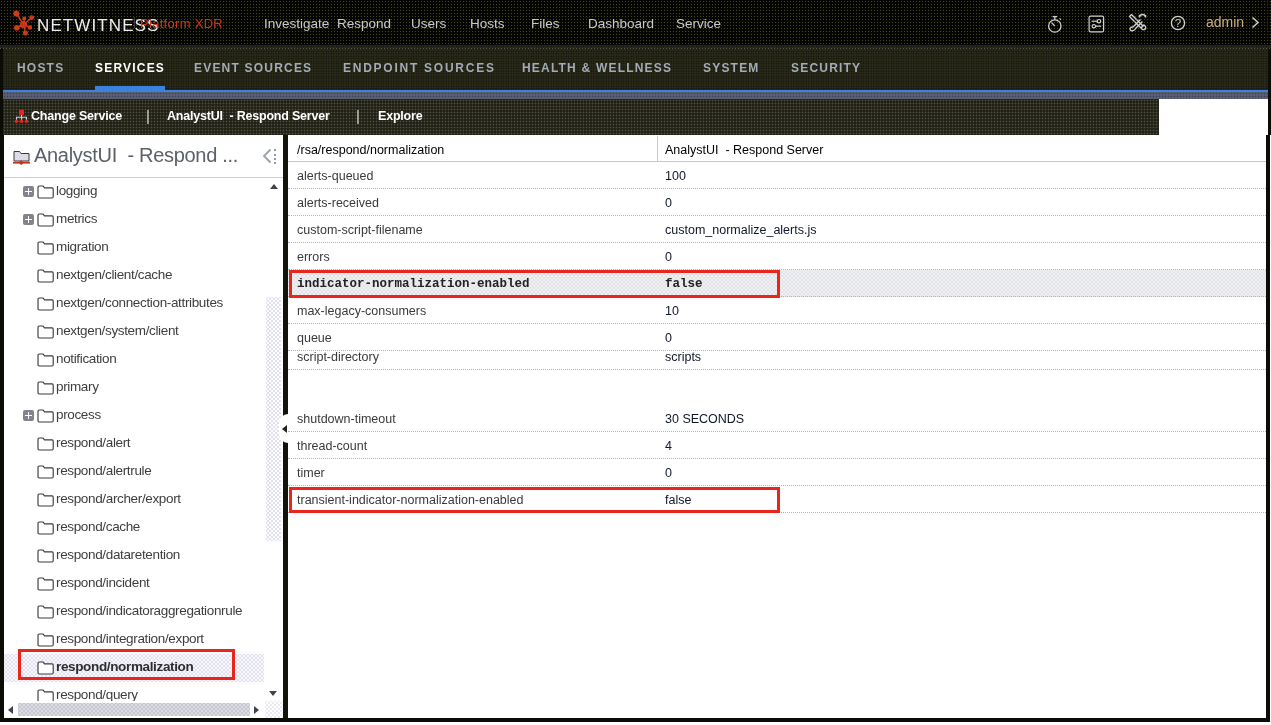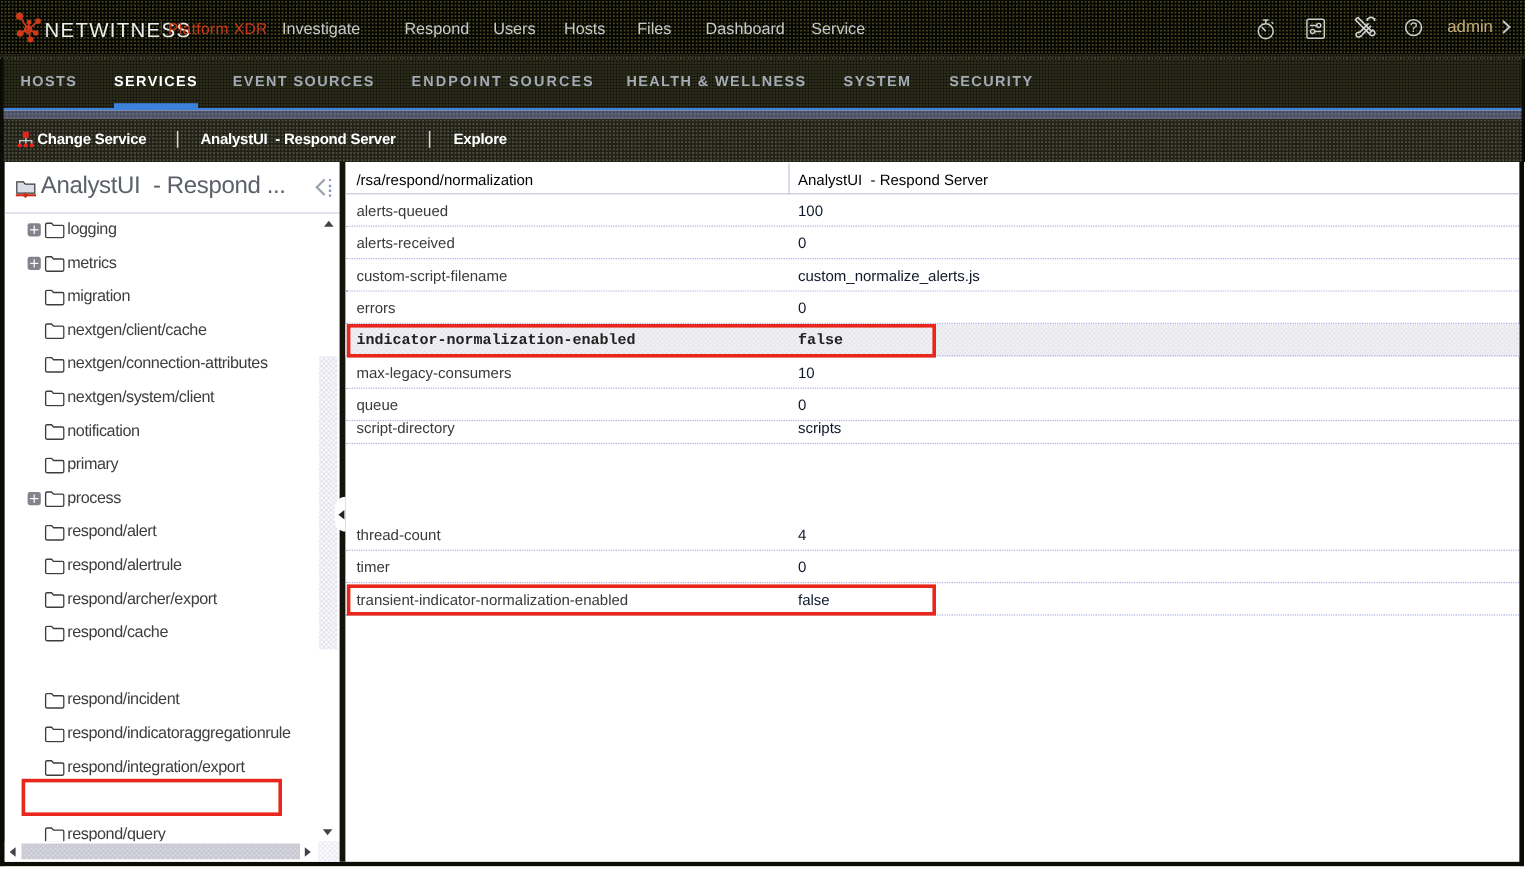--- a/index.html
+++ b/index.html
@@ -22,21 +22,21 @@
   background-image: radial-gradient(circle, #0f0f0a 0.6px, transparent 1.0px);
   background-size: 2.5px 2.5px; }
 #tabbar .tab { position:absolute; top:16px; font-size:12px; letter-spacing:1.2px; color:#a3abb5; font-weight:bold; }
 #tabbar .active { color:#ffffff; }
 #svc-underline { position:absolute; left:95px; top:41px; width:70px; height:4px; background:#3c82dd; }
 #blueline { left:0; top:90px; width:1271px; height:2px; background:#3c82dd; }
 #slate { left:0; top:92px; width:1271px; height:7px; background-color:#5a5f73;
   background-image: radial-gradient(circle, #3d4254 0.7px, transparent 1.1px); background-size:3px 3px;}
 
 
-#crumb { left:0; top:99px; width:1271px; height:36px;
+#crumb { left:0; top:99px; width:1159px; height:36px;
   background-color:#222214;
   background-image: radial-gradient(circle, #50504a 0.7px, transparent 1.1px);
   background-size: 3px 3px; }
 #crumb .t { position:absolute; top:10px; font-size:12.5px; letter-spacing:-0.2px; color:#fff; font-weight:bold; }
 #crumb .sep { position:absolute; top:8px; font-size:15px; color:#d8d8d8; font-weight:normal; }
 
 
 .frame { background:#0c0c06; }
 
 
@@ -122,21 +122,21 @@
 <line x1="13.5" y1="15.5" x2="19.7" y2="18.4"></line>
         <circle cx="19.9" cy="18.5" r="1.5"></circle>
 <line x1="13.5" y1="15.5" x2="15.3" y2="23.5"></line>
         <circle cx="15.4" cy="24" r="1.8"></circle>
 <circle cx="13.5" cy="15.5" r="2.7" fill="none" stroke-width="1.7"></circle>
 </g>
     </svg>
 <div id="nwname">NETWITNESS</div>
 <div class="abs" style="left:134px;top:17px;width:1px;height:11px;background:#3f3f3f"></div>
 <div id="nwplat">Platform XDR</div>
-<div class="menu" style="left:235px">Investigate</div>
+<div class="menu" style="left:264px">Investigate</div>
 <div class="menu" style="left:337px">Respond</div>
 <div class="menu" style="left:411px">Users</div>
 <div class="menu" style="left:470px">Hosts</div>
 <div class="menu" style="left:531px">Files</div>
 <div class="menu" style="left:588px">Dashboard</div>
 <div class="menu" style="left:676px">Service</div>
 <svg class="abs" style="left:1047px;top:14px" width="17" height="20" viewBox="0 0 17 20" fill="none" stroke="#d0d0d0" stroke-width="1.3">
 <circle cx="7.8" cy="12" r="6.2"></circle>
       <line x1="7.8" y1="12" x2="4.6" y2="8.6"></line>
 <line x1="5.6" y1="2.6" x2="10" y2="2.6"></line>
@@ -289,37 +289,49 @@
 <path d="M1 2.2 C1 1.5 1.5 1 2.2 1 L6 1 L7.6 2.8 L15 2.8 C15.7 2.8 16.2 3.3 16.2 4 L16.2 11.8 C16.2 12.5 15.7 13 15 13 L2.2 13 C1.5 13 1 12.5 1 11.8 Z" fill="#fff" stroke="#3d3d3d" stroke-width="1.15"></path>
       </svg>
       <div class="lbl">respond/archer/export</div>
     </div>
 <div class="trow" style="top:379px">
       <svg class="abs" style="left:33px;top:7px" width="17" height="14" viewBox="0 0 17 14">
 <path d="M1 2.2 C1 1.5 1.5 1 2.2 1 L6 1 L7.6 2.8 L15 2.8 C15.7 2.8 16.2 3.3 16.2 4 L16.2 11.8 C16.2 12.5 15.7 13 15 13 L2.2 13 C1.5 13 1 12.5 1 11.8 Z" fill="#fff" stroke="#3d3d3d" stroke-width="1.15"></path>
       </svg>
       <div class="lbl">respond/cache</div>
     </div>
+<div class="trow" style="top:407px">
+      <svg class="abs" style="left:33px;top:7px" width="17" height="14" viewBox="0 0 17 14">
+<path d="M1 2.2 C1 1.5 1.5 1 2.2 1 L6 1 L7.6 2.8 L15 2.8 C15.7 2.8 16.2 3.3 16.2 4 L16.2 11.8 C16.2 12.5 15.7 13 15 13 L2.2 13 C1.5 13 1 12.5 1 11.8 Z" fill="#fff" stroke="#3d3d3d" stroke-width="1.15"></path>
+      </svg>
+      <div class="lbl">respond/dataretention</div>
+    </div>
 <div class="trow" style="top:435px">
       <svg class="abs" style="left:33px;top:7px" width="17" height="14" viewBox="0 0 17 14">
 <path d="M1 2.2 C1 1.5 1.5 1 2.2 1 L6 1 L7.6 2.8 L15 2.8 C15.7 2.8 16.2 3.3 16.2 4 L16.2 11.8 C16.2 12.5 15.7 13 15 13 L2.2 13 C1.5 13 1 12.5 1 11.8 Z" fill="#fff" stroke="#3d3d3d" stroke-width="1.15"></path>
       </svg>
       <div class="lbl">respond/incident</div>
     </div>
 <div class="trow" style="top:463px">
       <svg class="abs" style="left:33px;top:7px" width="17" height="14" viewBox="0 0 17 14">
 <path d="M1 2.2 C1 1.5 1.5 1 2.2 1 L6 1 L7.6 2.8 L15 2.8 C15.7 2.8 16.2 3.3 16.2 4 L16.2 11.8 C16.2 12.5 15.7 13 15 13 L2.2 13 C1.5 13 1 12.5 1 11.8 Z" fill="#fff" stroke="#3d3d3d" stroke-width="1.15"></path>
       </svg>
       <div class="lbl">respond/indicatoraggregationrule</div>
     </div>
 <div class="trow" style="top:491px">
       <svg class="abs" style="left:33px;top:7px" width="17" height="14" viewBox="0 0 17 14">
 <path d="M1 2.2 C1 1.5 1.5 1 2.2 1 L6 1 L7.6 2.8 L15 2.8 C15.7 2.8 16.2 3.3 16.2 4 L16.2 11.8 C16.2 12.5 15.7 13 15 13 L2.2 13 C1.5 13 1 12.5 1 11.8 Z" fill="#fff" stroke="#3d3d3d" stroke-width="1.15"></path>
       </svg>
       <div class="lbl">respond/integration/export</div>
+    </div>
+<div class="trow selrow" style="top:519px">
+      <svg class="abs" style="left:33px;top:7px" width="17" height="14" viewBox="0 0 17 14">
+<path d="M1 2.2 C1 1.5 1.5 1 2.2 1 L6 1 L7.6 2.8 L15 2.8 C15.7 2.8 16.2 3.3 16.2 4 L16.2 11.8 C16.2 12.5 15.7 13 15 13 L2.2 13 C1.5 13 1 12.5 1 11.8 Z" fill="#fff" stroke="#3d3d3d" stroke-width="1.15"></path>
+      </svg>
+      <div class="lbl">respond/normalization</div>
     </div>
 <div class="trow" style="top:547px">
       <svg class="abs" style="left:33px;top:7px" width="17" height="14" viewBox="0 0 17 14">
 <path d="M1 2.2 C1 1.5 1.5 1 2.2 1 L6 1 L7.6 2.8 L15 2.8 C15.7 2.8 16.2 3.3 16.2 4 L16.2 11.8 C16.2 12.5 15.7 13 15 13 L2.2 13 C1.5 13 1 12.5 1 11.8 Z" fill="#fff" stroke="#3d3d3d" stroke-width="1.15"></path>
       </svg>
       <div class="lbl">respond/query</div>
     </div>
 <div id="tree-redbox" class="abs"></div>
 <div id="vtrack" class="abs"></div>
 <div class="abs arr-up" style="left:266px;top:49px"></div>
@@ -367,20 +379,24 @@
       <div class="v">10</div>
     </div>
 <div class="grow" style="top:189px">
       <div class="k">queue</div>
       <div class="v">0</div>
     </div>
 <div class="grow" style="top:208px">
       <div class="k">script-directory</div>
       <div class="v">scripts</div>
     </div>
+<div class="grow" style="top:270px">
+      <div class="k">shutdown-timeout</div>
+      <div class="v">30 SECONDS</div>
+    </div>
 <div class="grow" style="top:297px">
       <div class="k">thread-count</div>
       <div class="v">4</div>
     </div>
 <div class="grow" style="top:324px">
       <div class="k">timer</div>
       <div class="v">0</div>
     </div>
 <div class="grow" style="top:351px">
       <div class="k">transient-indicator-normalization-enabled</div>

